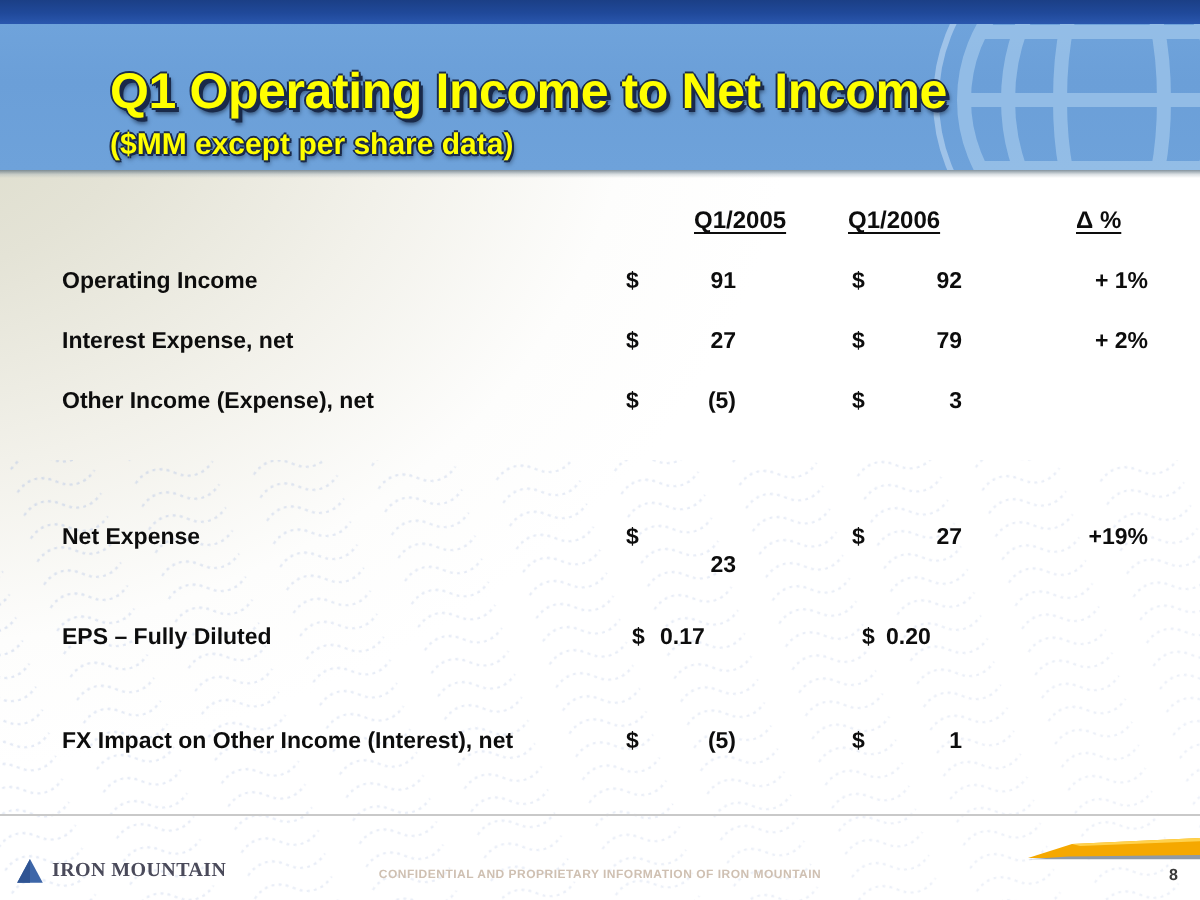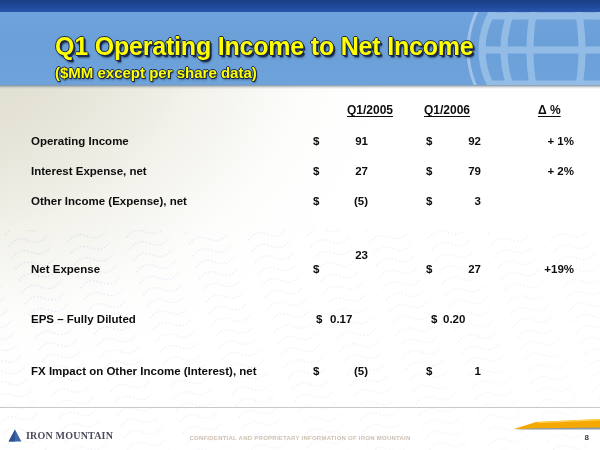--- a/index.html
+++ b/index.html
@@ -241,21 +241,21 @@
 
     <div class="cell label" style="top:194px;">Other Income (Expense), net</div>
     <div class="cell cur-a" style="top:194px;">$</div>
     <div class="cell val-a" style="top:194px;">(5)</div>
     <div class="cell cur-b" style="top:194px;">$</div>
     <div class="cell val-b" style="top:194px;">3</div>
     <div class="cell delta" style="top:194px;"></div>
 
     <div class="cell label" style="top:262px;">Net Expense</div>
     <div class="cell cur-a" style="top:262px;">$</div>
-    <div class="cell val-a" style="top:248px;">23</div>
+    <div class="cell val-a" style="top:276px;">23</div>
     <div class="cell cur-b" style="top:262px;">$</div>
     <div class="cell val-b" style="top:262px;">27</div>
     <div class="cell delta" style="top:262px;">+19%</div>
 
     <div class="cell label" style="top:312px;">EPS – Fully Diluted</div>
     <div class="cell eps-cur-a" style="top:312px;">$</div>
     <div class="cell eps-val-a" style="top:312px;">0.17</div>
     <div class="cell eps-cur-b" style="top:312px;">$</div>
     <div class="cell eps-val-b" style="top:312px;">0.20</div>
     <div class="cell delta" style="top:312px;"></div>

